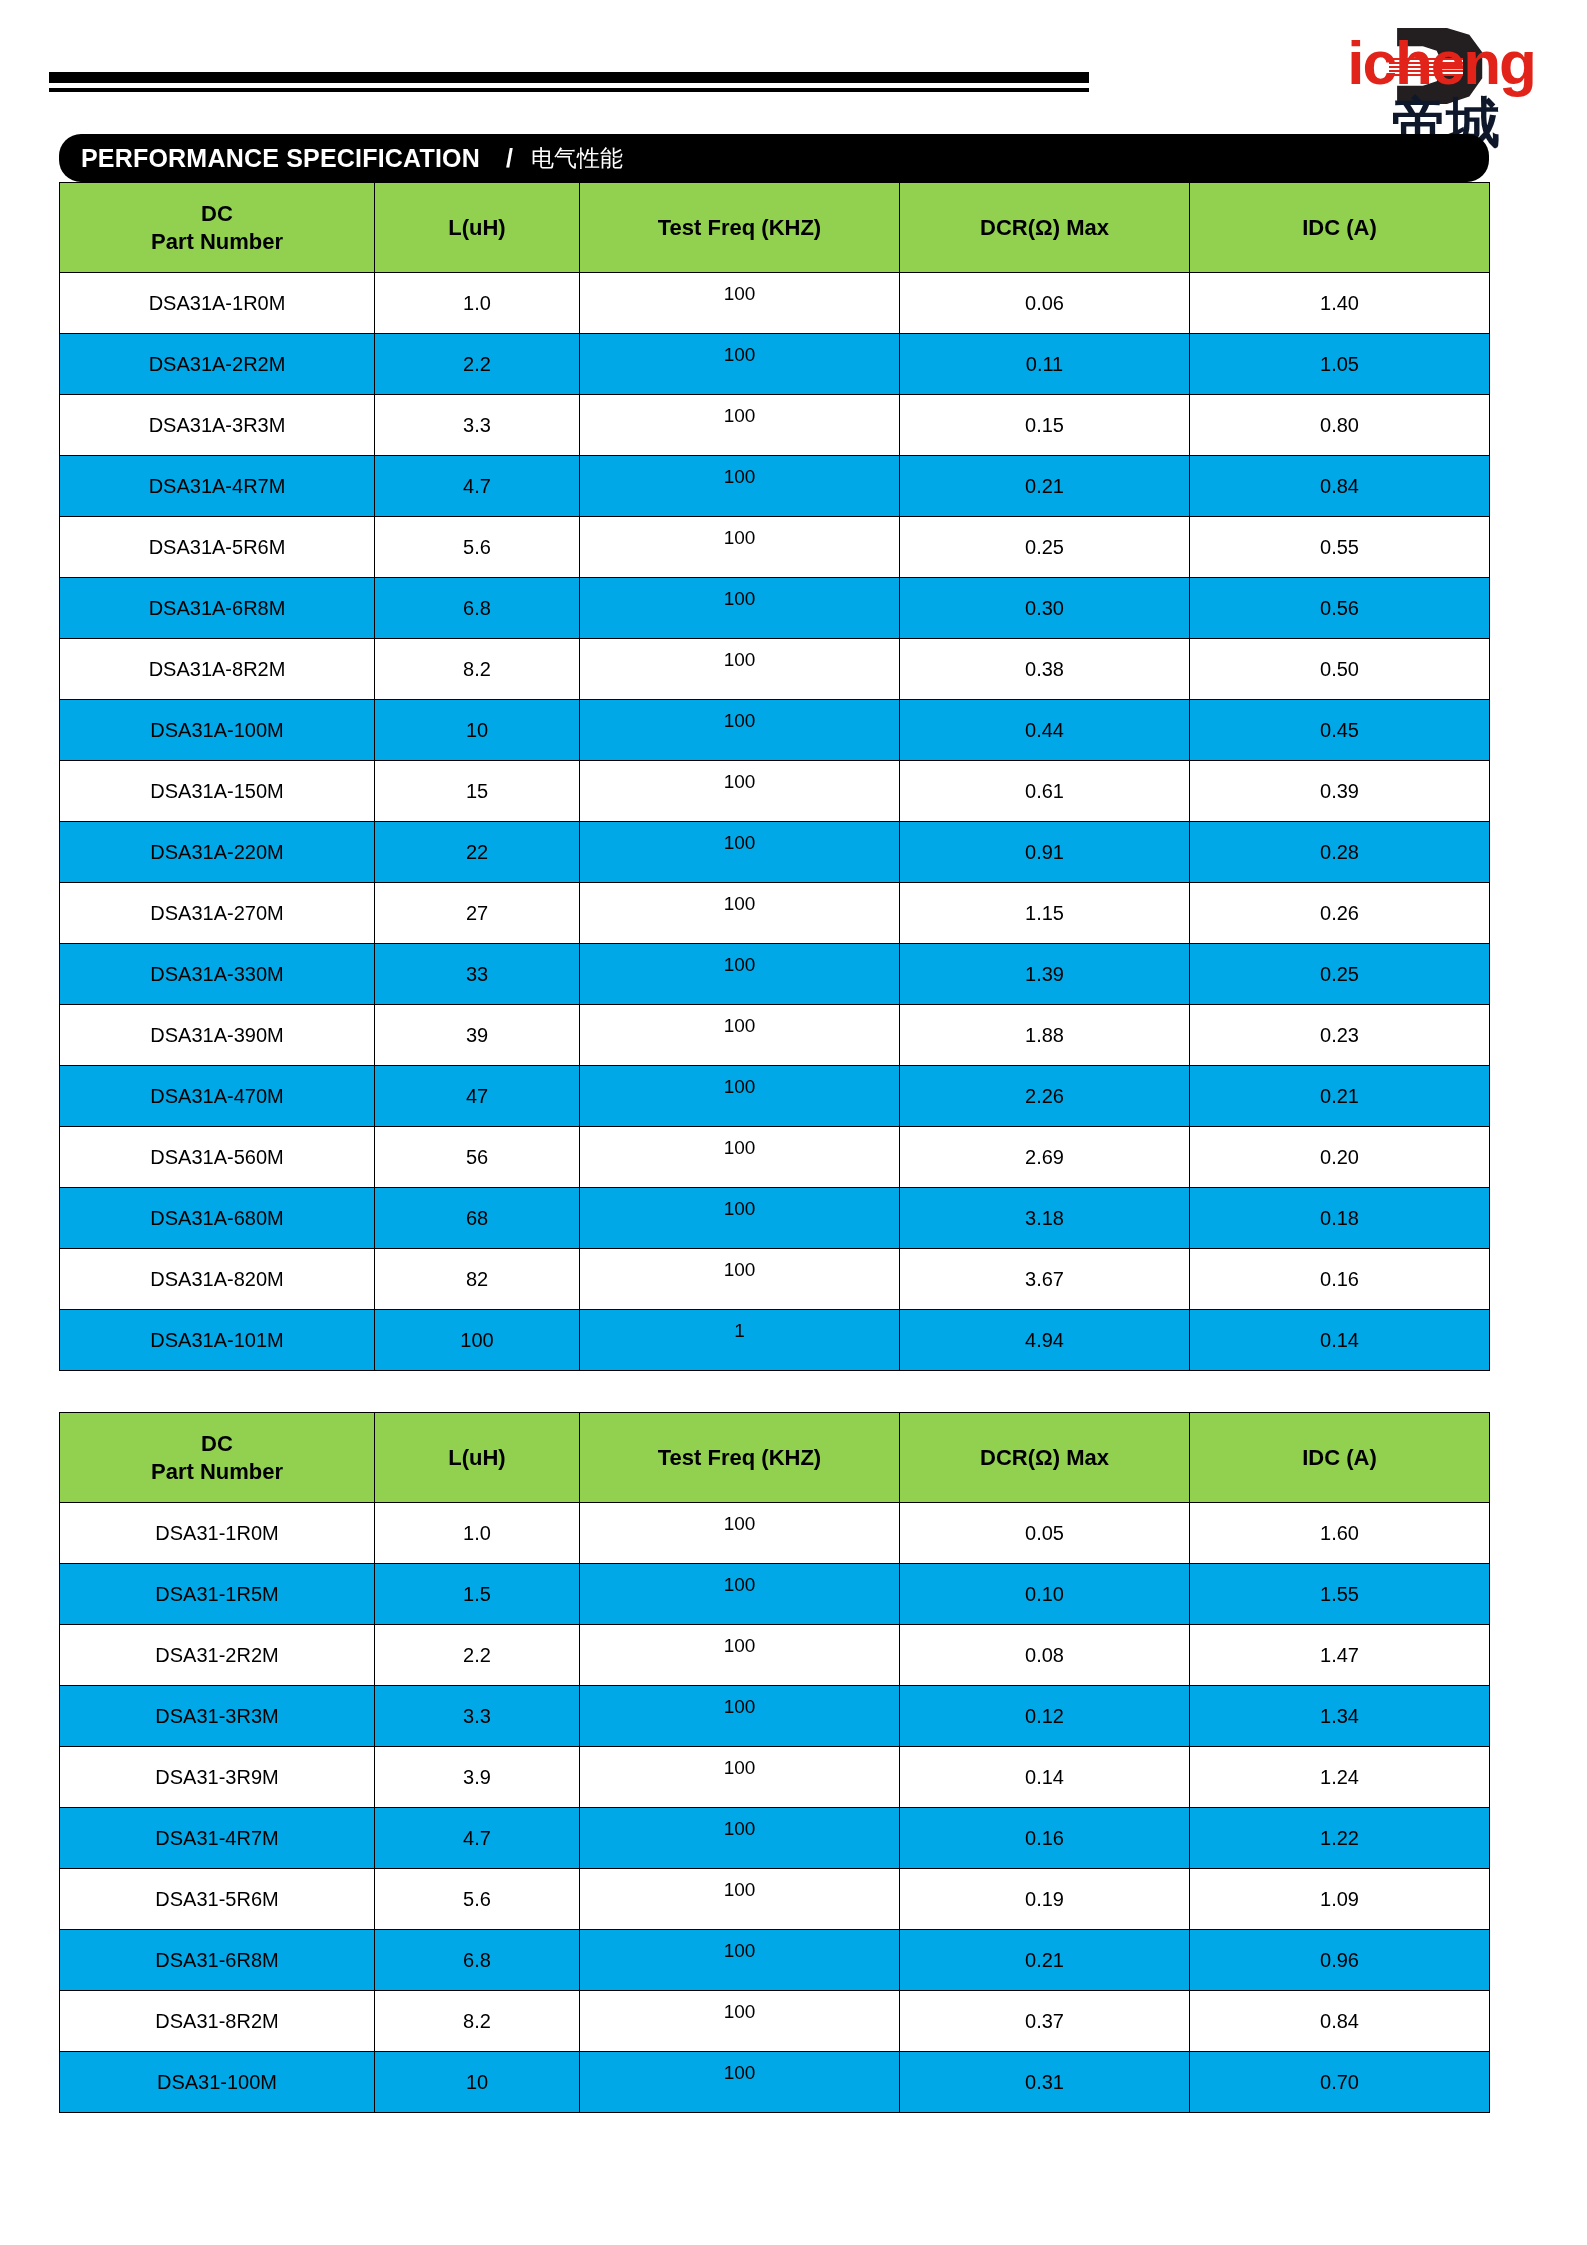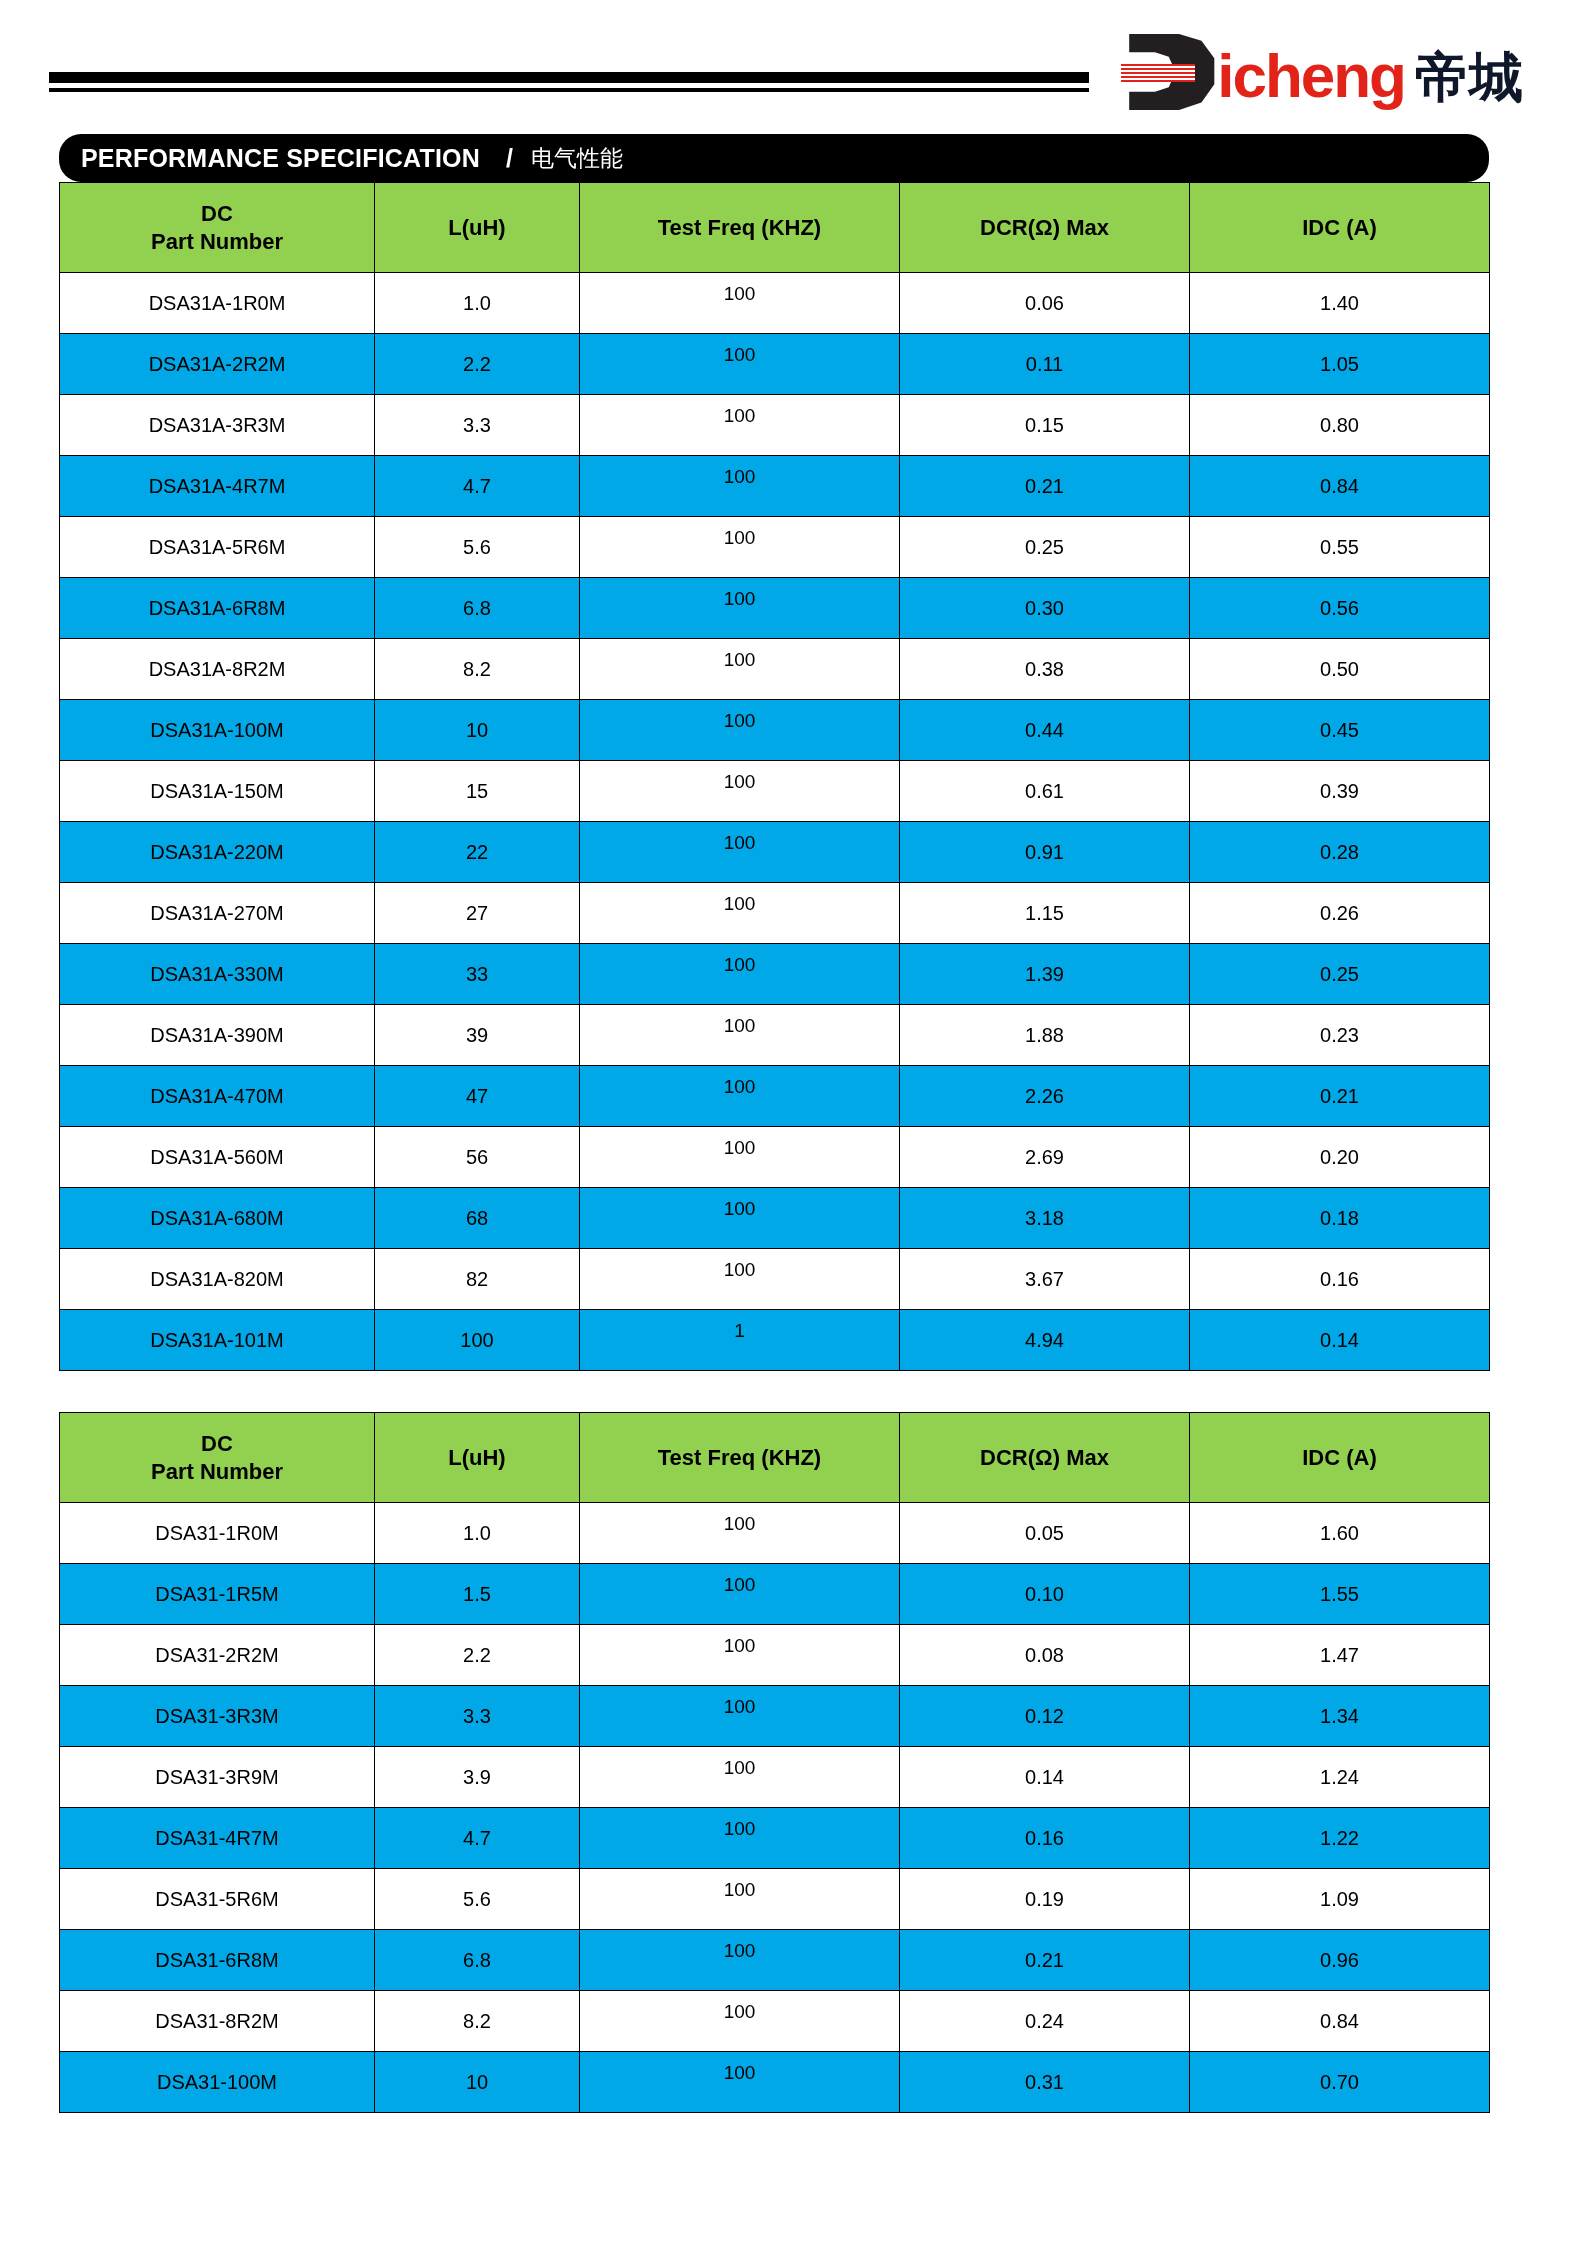--- a/index.html
+++ b/index.html
@@ -6,22 +6,22 @@
   html,body { background:#ffffff; }
   body {
     width:1587px; height:2245px;
     font-family:"Liberation Sans", sans-serif;
     position:relative;
     overflow:hidden;
   }
 
   
   .logo-area {
-    position:absolute; top:28px; right:64px;
-    display:flex; align-items:center; height:88px;
+    position:absolute; top:28px; right:52px;
+    display:flex; align-items:center; height:88px;flex-direction:column;
   }
   .logo-d {
     position:relative;
     width:86px; height:76px;
     margin-right:2px;
   }
   .logo-d .d-body {
     position:absolute; left:0; top:0;
     width:86px; height:76px;
     background:#231f20;
@@ -383,21 +383,21 @@
         <td>DSA31-6R8M</td>
         <td>6.8</td>
         <td class="freq-cell">100</td>
         <td>0.21</td>
         <td>0.96</td>
       </tr>
       <tr class="row-white">
         <td>DSA31-8R2M</td>
         <td>8.2</td>
         <td class="freq-cell">100</td>
-        <td>0.24</td>
+        <td>0.37</td>
         <td>0.84</td>
       </tr>
       <tr class="row-blue">
         <td>DSA31-100M</td>
         <td>10</td>
         <td class="freq-cell">100</td>
         <td>0.31</td>
         <td>0.70</td>
       </tr>
     </tbody>

